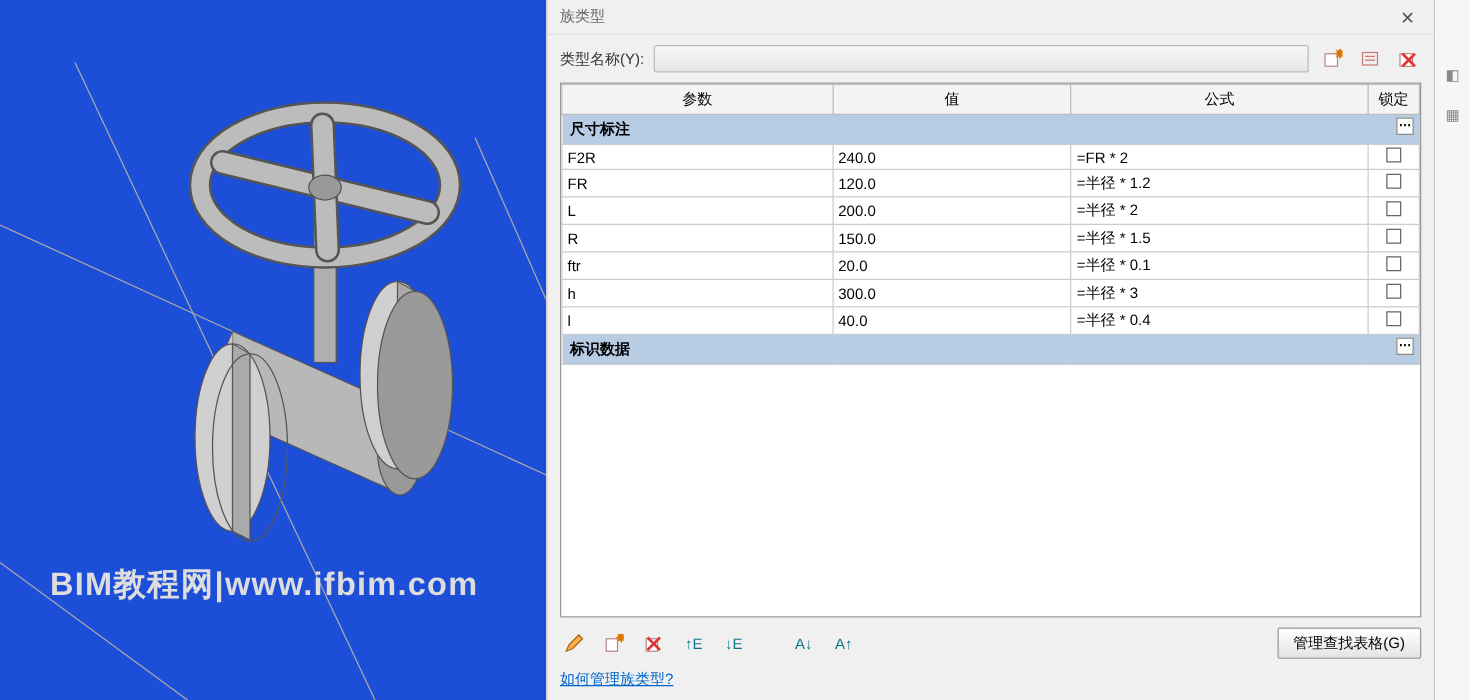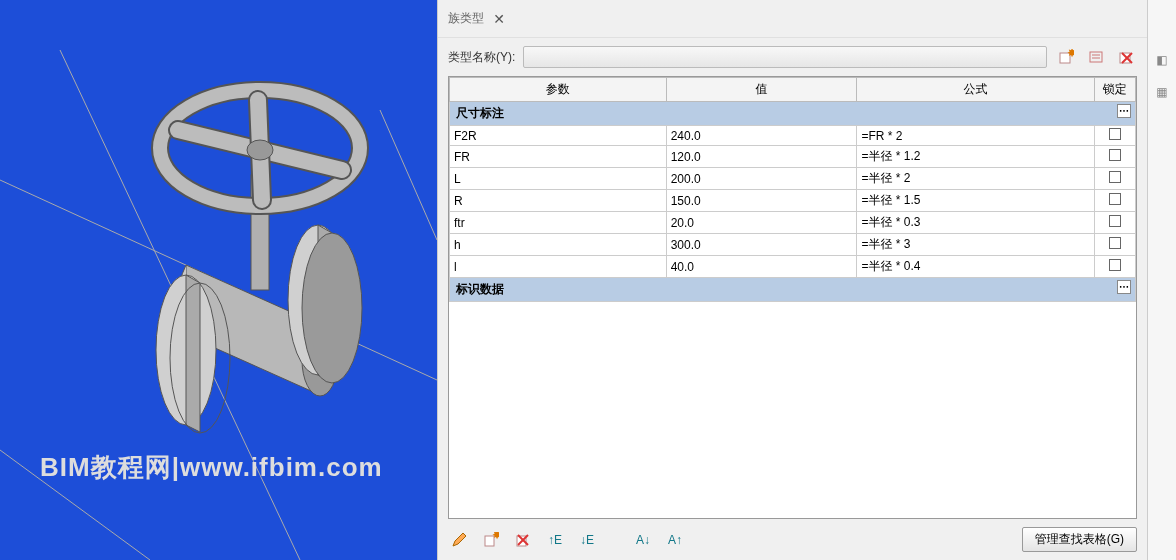--- a/index.html
+++ b/index.html
@@ -1,20 +1,20 @@
 <!DOCTYPE html>
 <html><head>
 <meta charset="utf-8">
 <style>
 * { box-sizing: border-box; margin: 0; padding: 0; font-family: "Microsoft YaHei", sans-serif; font-size: 12px; }
 body { width: 1176px; height: 560px; background: #fff; position: relative; overflow: hidden; }
 .viewport { position: absolute; top: 0; left: 0; width: 437px; height: 560px; background: #1d4ed8; overflow: hidden; }
 .watermark { position: absolute; left: 40px; top: 450px; color: #ddd; font-size: 26px; font-weight: bold; letter-spacing: 1px; pointer-events: none; z-index: 5; }
 .dialog { position: absolute; top: 0; left: 437px; width: 710px; height: 560px; background: #f0f0f0; border-left: 1px solid #ccc; display: flex; flex-direction: column; }
-.titlebar { height: 38px; display: flex; align-items: center; justify-content: flex-start; padding: 0 6px 0 10px; border-bottom: 1px solid #e0e0e0; }
+.titlebar { height: 28px; display: flex; align-items: center; justify-content: space-between; padding: 0 6px 0 10px; border-bottom: 1px solid #e0e0e0; }
 .titlebar-title { color: #666; }
 .close-x { width: 30px; text-align: center; color: #555; font-size: 14px; cursor: pointer; }
 .row-type { display: flex; align-items: center; gap: 8px; padding: 8px 10px; }
 .type-label { color: #333; }
 .type-select { flex: 1; height: 22px; background: linear-gradient(#f8f8f8,#e6e6e6); border: 1px solid #bbb; border-radius: 2px; }
 .icon-btn { width: 22px; height: 22px; display: flex; align-items: center; justify-content: center; cursor: pointer; }
 .search-row { margin: 0 10px 6px 10px; display: flex; border: 1px solid #bbb; background: #fff; }
 .search-input { flex: 1; border: none; padding: 3px 6px; color: #888; outline: none; }
 .search-btn { width: 26px; display: flex; align-items: center; justify-content: center; border-left: 1px solid #ddd; cursor: pointer; }
 .table-wrap { margin: 0 10px; border: 1px solid #999; flex: 1; background: #fff; overflow: hidden; }
@@ -154,21 +154,21 @@
           </tr>
           <tr>
             <td>R</td>
             <td class="value-cell">150.0</td>
             <td class="formula-cell">=半径 * 1.5</td>
             <td class="lock-cell"><span class="checkbox"></span></td>
           </tr>
           <tr>
             <td>ftr</td>
             <td class="value-cell">20.0</td>
-            <td class="formula-cell">=半径 * 0.3</td>
+            <td class="formula-cell">=半径 * 0.1</td>
             <td class="lock-cell"><span class="checkbox"></span></td>
           </tr>
           <tr>
             <td>h</td>
             <td class="value-cell">300.0</td>
             <td class="formula-cell">=半径 * 3</td>
             <td class="lock-cell"><span class="checkbox"></span></td>
           </tr>
           <tr>
             <td>l</td>
@@ -204,19 +204,22 @@
       </span>
     <span class="icon-btn" style="color:#178;">↑E</span>
     <span class="icon-btn" style="color:#178;">↓E</span>
     <span style="width:14px;"></span>
     <span class="icon-btn" style="color:#178;">A↓</span>
     <span class="icon-btn" style="color:#178;">A↑</span>
     <div class="spacer"></div>
     <button class="std-btn">管理查找表格(G)</button>
   </div>
 
+  <div class="link-row">
+    <span class="link">如何管理族类型?</span>
+  </div>
 
 </div>
 
 <div class="right-strip">
   <span class="strip-icon">◧</span>
   <span class="strip-icon">▦</span>
 </div>
 
 </body></html>

